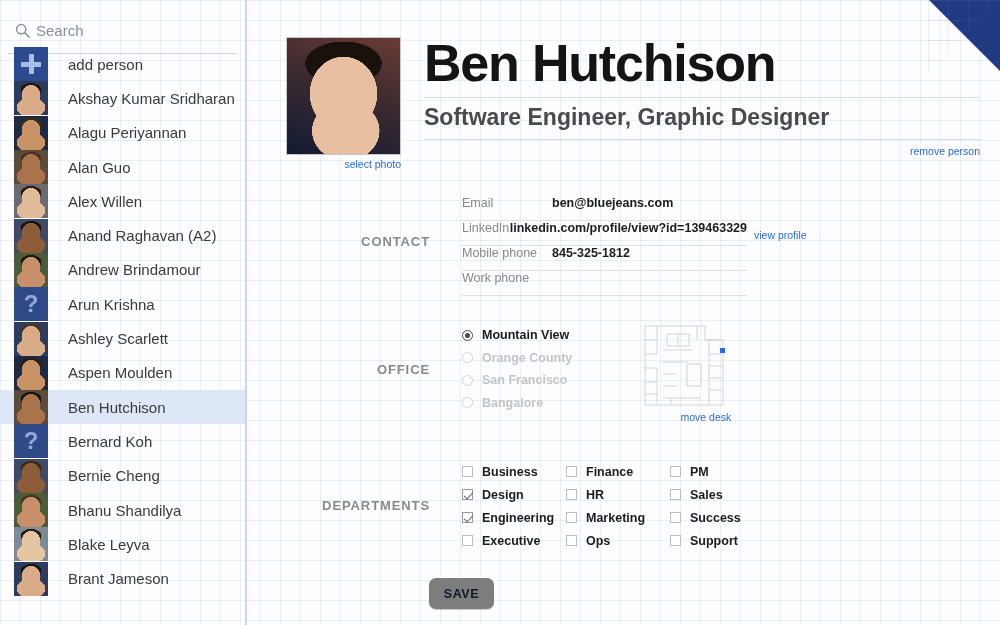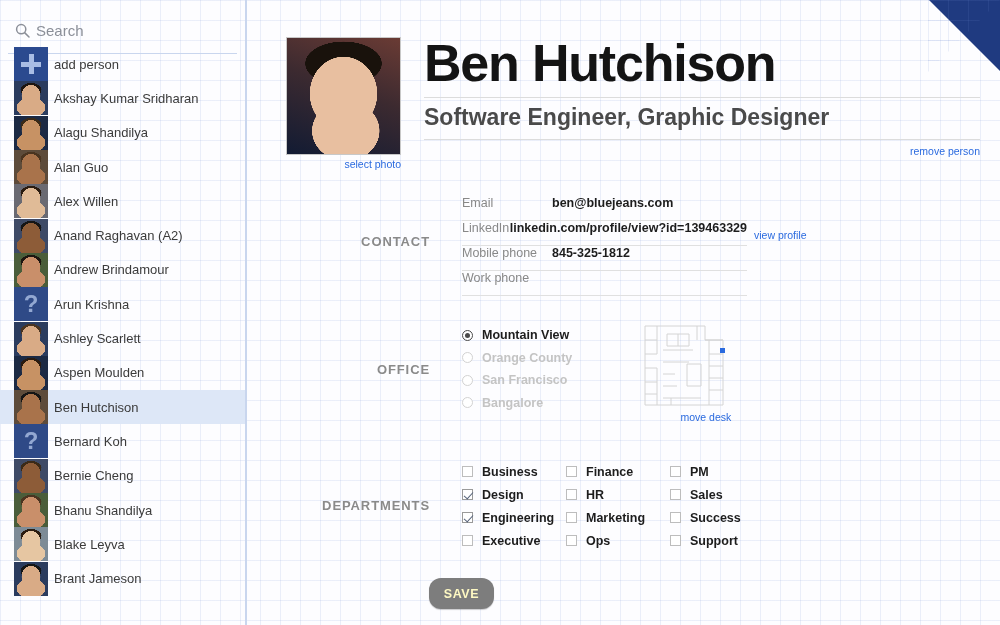--- a/index.html
+++ b/index.html
@@ -79,22 +79,22 @@
   .person-row.selected { background: #dde7f7; }
   .avatar {
     width: 34px; height: 34px;
     flex: 0 0 34px;
     background-size: cover;
     background-position: center 22%;
     position: relative;
     overflow: hidden;
   }
   .person-name {
-    margin-left: 6px;
-    font-size: 13px;
+    margin-left: 20px;
+    font-size: 15px;
     color: #3b3b3b;
     white-space: nowrap;
   }
   .add-tile {
     background: #2b4a8f;
     display: flex; align-items: center; justify-content: center;
   }
   .add-tile .plus-h, .add-tile .plus-v {
     position: absolute; background: #a9bde4;
   }
@@ -229,22 +229,22 @@
     border: solid #55627a; border-width: 0 1.6px 1.6px 0;
     transform: rotate(42deg);
   }
   .dept-label { font-size: 12.5px; font-weight: bold; color: #1d1d1d; }
 
   
   #save-button {
     position: absolute; left: 180px; top: 578px;
     width: 65px; height: 31px;
     background: #7d7d7d;
-    border: 0; border-radius: 12px;
-    color: #fef9c3; font-size: 12.5px; font-weight: bold;
+    border: 0; border-radius: 7px;
+    color: #0f172a; font-size: 12.5px; font-weight: bold;
     letter-spacing: 0.6px;
     font-family: "Liberation Sans", sans-serif;
     cursor: pointer;
     box-shadow: 0 1px 1px rgba(0,0,0,0.2);
   }
 </style>
 </head>
 <body>
 
 <div id="fold-corner">
@@ -272,21 +272,21 @@
       </div>
       <span class="person-name">add person</span>
     </div>
 
   <div class="person-row">
         <div class="avatar" style="background-image:radial-gradient(ellipse 42% 30% at 50% 78%, #d9ab86 0 99%, transparent 100%),radial-gradient(ellipse 28% 33% at 50% 44%, #d9ab86 0 99%, transparent 100%),radial-gradient(ellipse 31% 20% at 50% 26%, #1d1510 0 99%, transparent 100%),linear-gradient(170deg, #2b3c5e, #2b3c5e);"></div>
         <span class="person-name">Akshay Kumar Sridharan</span>
       </div>
       <div class="person-row">
         <div class="avatar" style="background-image:radial-gradient(ellipse 42% 30% at 50% 78%, #c79264 0 99%, transparent 100%),radial-gradient(ellipse 28% 33% at 50% 44%, #c79264 0 99%, transparent 100%),radial-gradient(ellipse 31% 20% at 50% 26%, #3a2a18 0 99%, transparent 100%),linear-gradient(170deg, #1c2a44, #1c2a44);"></div>
-        <span class="person-name">Alagu Shandilya</span>
+        <span class="person-name">Alagu Periyannan</span>
       </div>
       <div class="person-row">
         <div class="avatar" style="background-image:radial-gradient(ellipse 42% 30% at 50% 78%, #a9734b 0 99%, transparent 100%),radial-gradient(ellipse 28% 33% at 50% 44%, #a9734b 0 99%, transparent 100%),radial-gradient(ellipse 31% 20% at 50% 26%, #4a3420 0 99%, transparent 100%),linear-gradient(170deg, #5d4b3a, #5d4b3a);"></div>
         <span class="person-name">Alan Guo</span>
       </div>
       <div class="person-row">
         <div class="avatar" style="background-image:radial-gradient(ellipse 42% 30% at 50% 78%, #e0bb97 0 99%, transparent 100%),radial-gradient(ellipse 28% 33% at 50% 44%, #e0bb97 0 99%, transparent 100%),radial-gradient(ellipse 31% 20% at 50% 26%, #2b1c10 0 99%, transparent 100%),linear-gradient(170deg, #6a6a72, #6a6a72);"></div>
         <span class="person-name">Alex Willen</span>
       </div>
       <div class="person-row">

